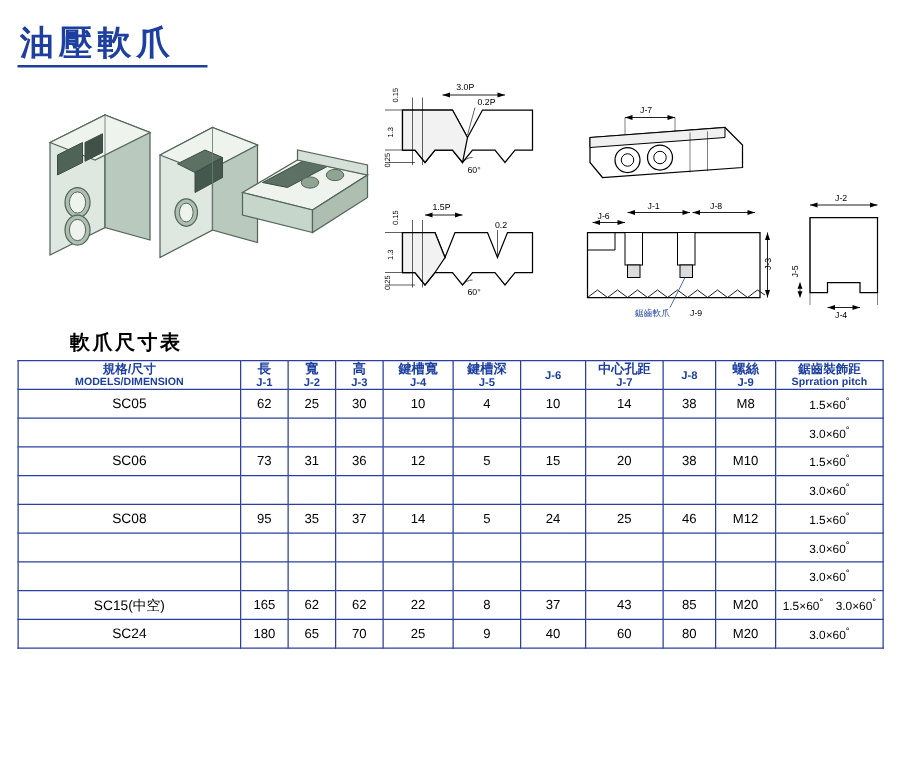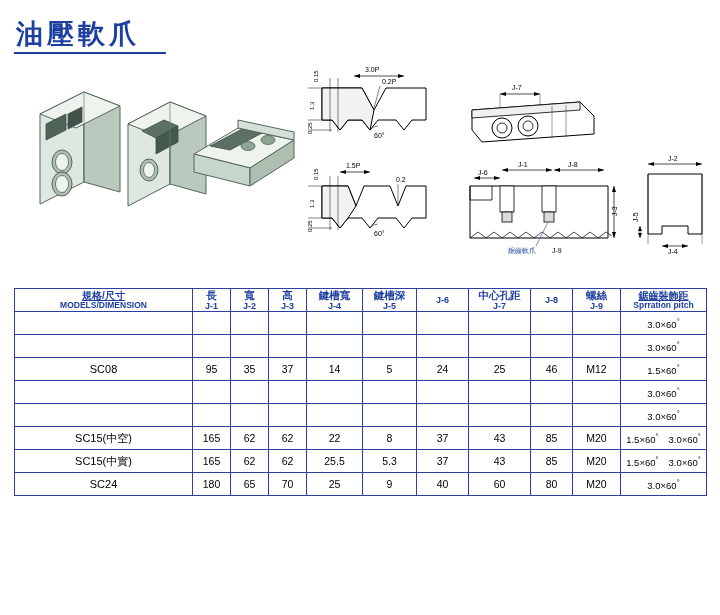--- a/index.html
+++ b/index.html
@@ -51,21 +51,21 @@
     color:#000;
     padding:0;
     height:22px;
     vertical-align:middle;
   }
   thead th{
     color:#1c3fa0;font-weight:bold;line-height:1.15;
   }
   thead th .l1{display:block;font-size:10.5px;}
   thead th .l2{display:block;font-size:9px;}
-  thead th.wide .l1{font-size:10px;text-decoration:underline;}
+  thead th.wide .l1{font-size:10px;}
   thead th.wide .l2{font-size:8.5px;}
   td.model{font-size:11px;}
   td.pitch{font-size:9.5px;}
   td.pitch .two{display:inline-block;}
   td.pitch .sp{display:inline-block;width:10px;}
   .deg{font-size:7.5px;vertical-align:super;}
 </style>
 </head>
 <body>
 
@@ -243,20 +243,21 @@
 
         <line x1="32" y1="98" x2="58" y2="98" stroke="#000" stroke-width="0.7"></line>
         <path d="M32,98 l6,-2 l0,4 z" fill="#000"></path>
         <path d="M58,98 l-6,-2 l0,4 z" fill="#000"></path>
         <text class="dim-txt" x="38" y="106">J-4</text>
       </svg>
     </div>
 
   </div>
 
+  <div class="tbl-title">軟爪尺寸表</div>
 
   <div class="tbl-wrap">
     <table>
       <colgroup>
         <col style="width:178px">
         <col style="width:38px">
         <col style="width:38px">
         <col style="width:38px">
         <col style="width:56px">
         <col style="width:54px">
@@ -309,31 +310,57 @@
             <span class="l2">J-9</span>
           </th>
           <th class="wide">
             <span class="l1">鋸齒裝飾距</span>
             <span class="l2">Sprration pitch</span>
           </th>
         </tr>
       </thead>
       <tbody>
           <tr>
+            <td class="model">SC05</td>
+            <td>62</td>
+            <td>25</td>
+            <td>30</td>
+            <td>10</td>
+            <td>4</td>
+            <td>10</td>
+            <td>14</td>
+            <td>38</td>
+            <td>M8</td>
+            <td class="pitch">1.5×60<span class="deg">°</span></td>
+          </tr>
+          <tr>
             <td class="model"></td>
             <td></td>
             <td></td>
             <td></td>
             <td></td>
             <td></td>
             <td></td>
             <td></td>
             <td></td>
             <td></td>
             <td class="pitch">3.0×60<span class="deg">°</span></td>
+          </tr>
+          <tr>
+            <td class="model">SC06</td>
+            <td>73</td>
+            <td>31</td>
+            <td>36</td>
+            <td>12</td>
+            <td>5</td>
+            <td>15</td>
+            <td>20</td>
+            <td>38</td>
+            <td>M10</td>
+            <td class="pitch">1.5×60<span class="deg">°</span></td>
           </tr>
           <tr>
             <td class="model"></td>
             <td></td>
             <td></td>
             <td></td>
             <td></td>
             <td></td>
             <td></td>
             <td></td>
@@ -387,33 +414,20 @@
             <td>62</td>
             <td>22</td>
             <td>8</td>
             <td>37</td>
             <td>43</td>
             <td>85</td>
             <td>M20</td>
             <td class="pitch"><span class="two">1.5×60<span class="deg">°</span></span><span class="sp"></span><span class="two">3.0×60<span class="deg">°</span></span></td>
           </tr>
           <tr>
-            <td class="model">SC15(中實)</td>
-            <td>165</td>
-            <td>62</td>
-            <td>62</td>
-            <td>25.5</td>
-            <td>5.3</td>
-            <td>37</td>
-            <td>43</td>
-            <td>85</td>
-            <td>M20</td>
-            <td class="pitch"><span class="two">1.5×60<span class="deg">°</span></span><span class="sp"></span><span class="two">3.0×60<span class="deg">°</span></span></td>
-          </tr>
-          <tr>
             <td class="model">SC24</td>
             <td>180</td>
             <td>65</td>
             <td>70</td>
             <td>25</td>
             <td>9</td>
             <td>40</td>
             <td>60</td>
             <td>80</td>
             <td>M20</td>

